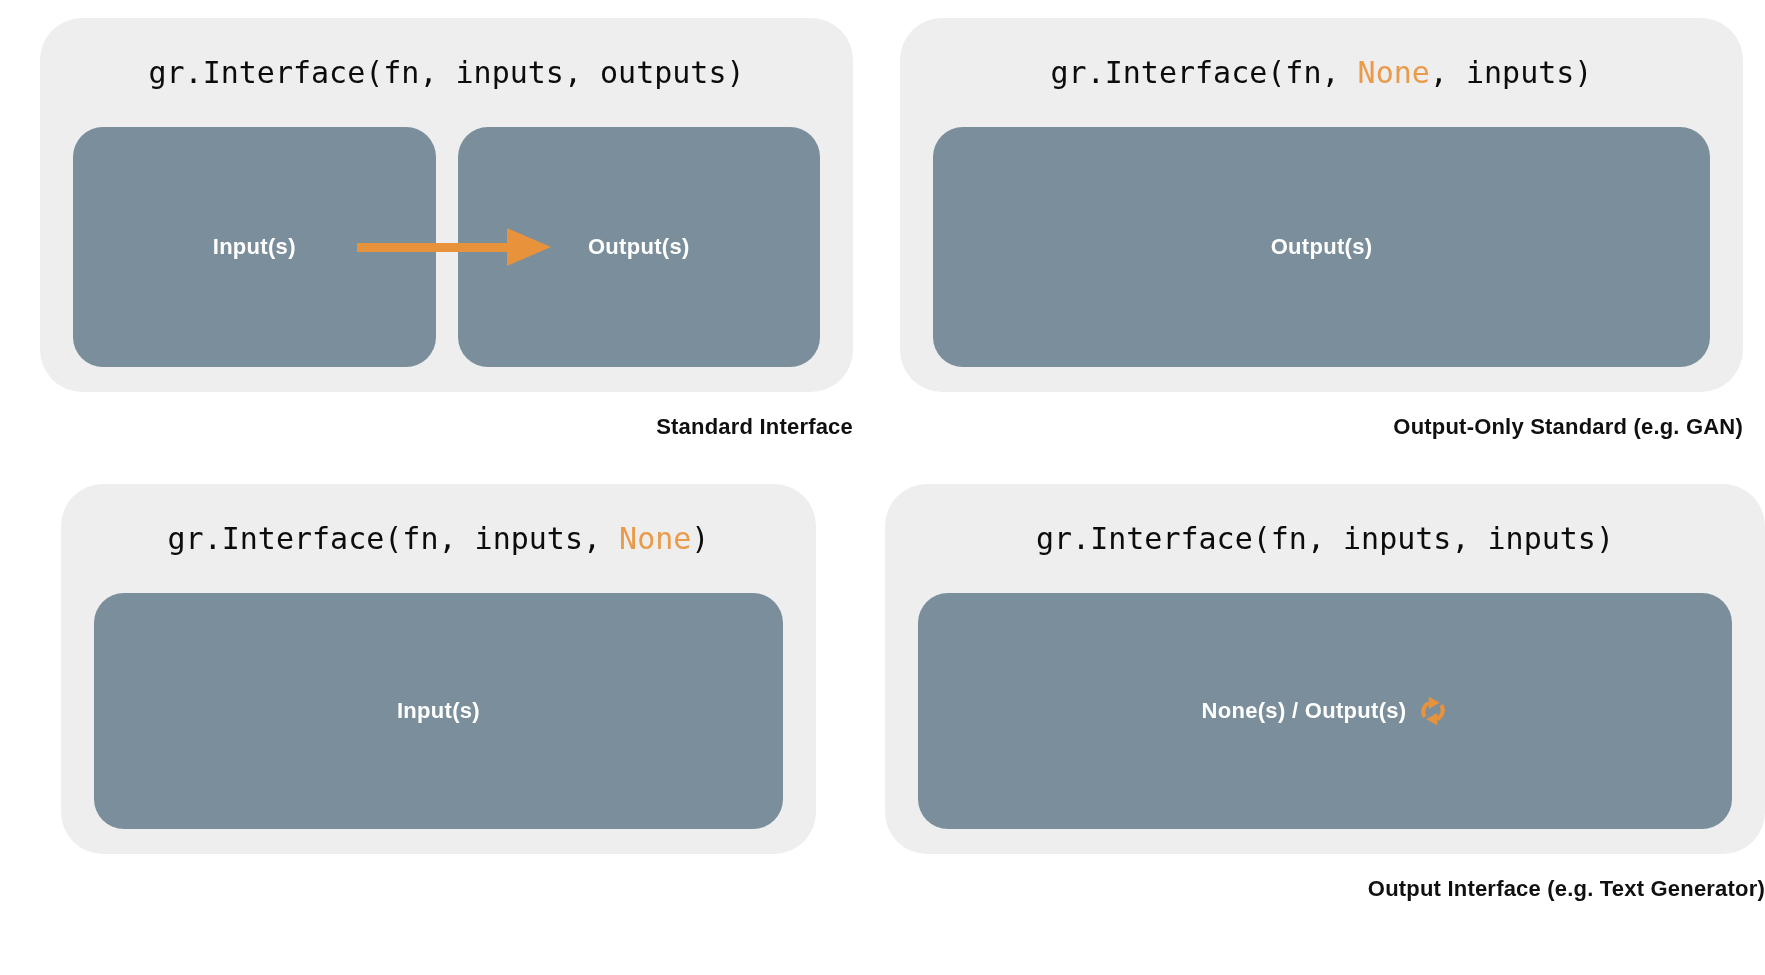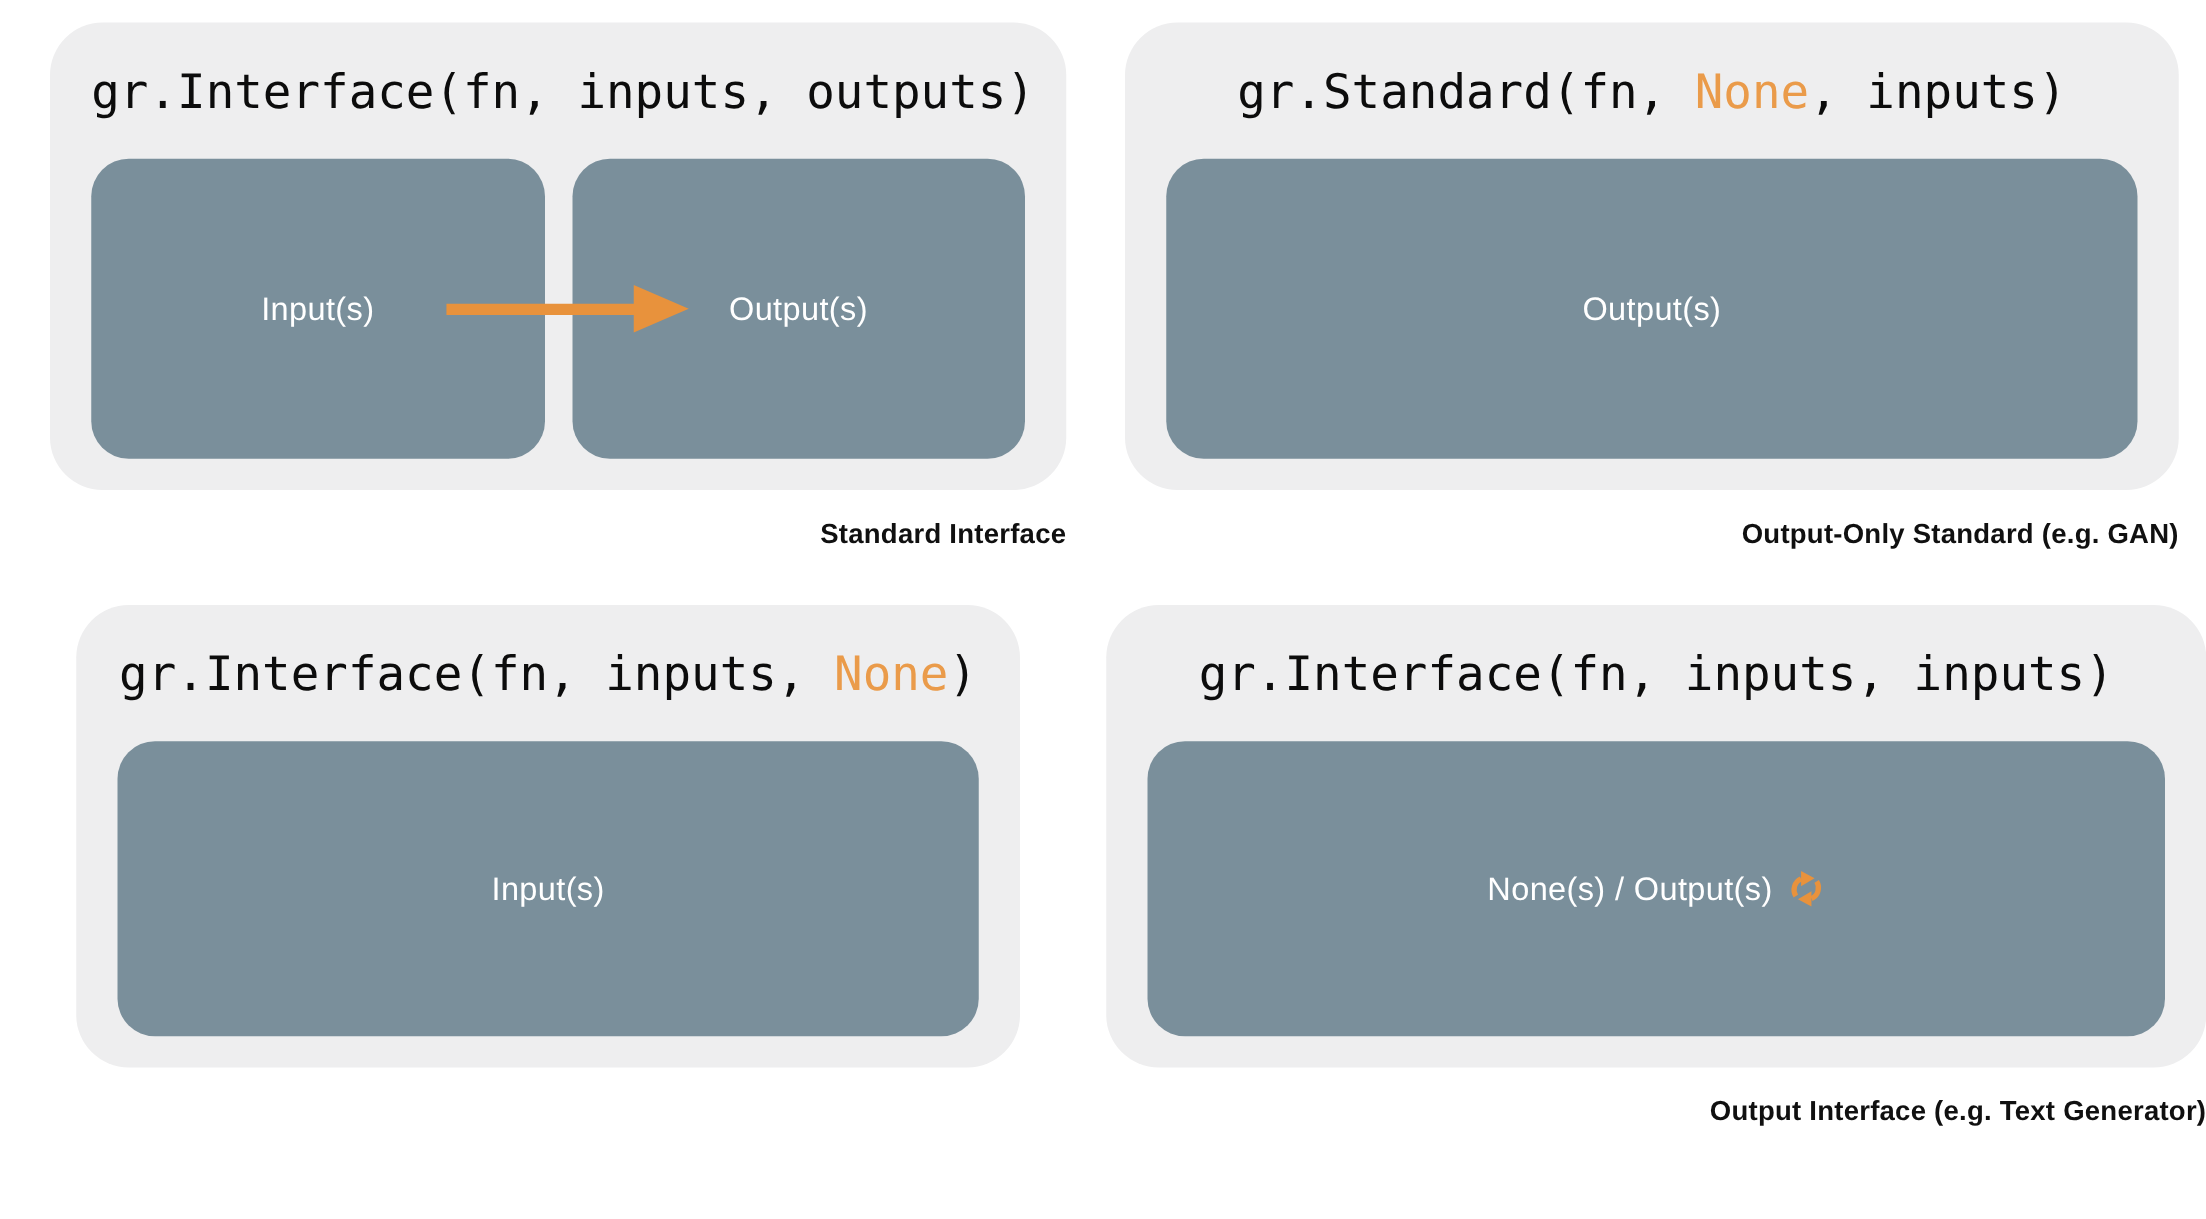--- a/index.html
+++ b/index.html
@@ -35,21 +35,21 @@
     display:flex;
     flex-direction:column;
   }
   .row-bottom .panel{height:370px;}
 
   .code{
     text-align:center;
     margin-top:37px;
     margin-bottom:36px;
     font-family:"DejaVu Sans Mono","Liberation Mono",monospace;
-    font-size:38px;
+    font-size:30px;
     line-height:36px;
     color:var(--code-text);
     white-space:nowrap;
   }
   .code .accent{color:var(--code-accent);}
 
   .boxes{
     position:relative;
     display:flex;
     gap:22px;
@@ -57,22 +57,22 @@
   }
   .box{
     background:var(--box-bg);
     border-radius:30px;
     flex:1;
     display:flex;
     align-items:center;
     justify-content:center;
     gap:12px;
     color:var(--box-text);
-    font-weight:400;
-    font-size:26px;
+    font-weight:700;
+    font-size:22px;
     letter-spacing:.3px;
   }
 
   .arrow{
     position:absolute;
     left:284px;
     top:50%;
     transform:translateY(-50%);
     width:195px;
     height:40px;
@@ -121,21 +121,21 @@
               <polygon points="150,1 150,39 194,20" fill="currentColor"></polygon>
             </svg>
           </div>
         </div>
       </div>
       <div class="caption">Standard Interface</div>
     </section>
 
     <section class="cell cell-tr">
       <div class="panel">
-        <div class="code"><span>gr.Standard(fn, </span><span class="accent">None</span><span>, inputs)</span></div>
+        <div class="code"><span>gr.Interface(fn, </span><span class="accent">None</span><span>, inputs)</span></div>
         <div class="boxes">
           <div class="box">
             <span>Output(s)</span>
           </div>
         </div>
       </div>
       <div class="caption">Output-Only Standard (e.g. GAN)</div>
     </section>
 
   </div>

